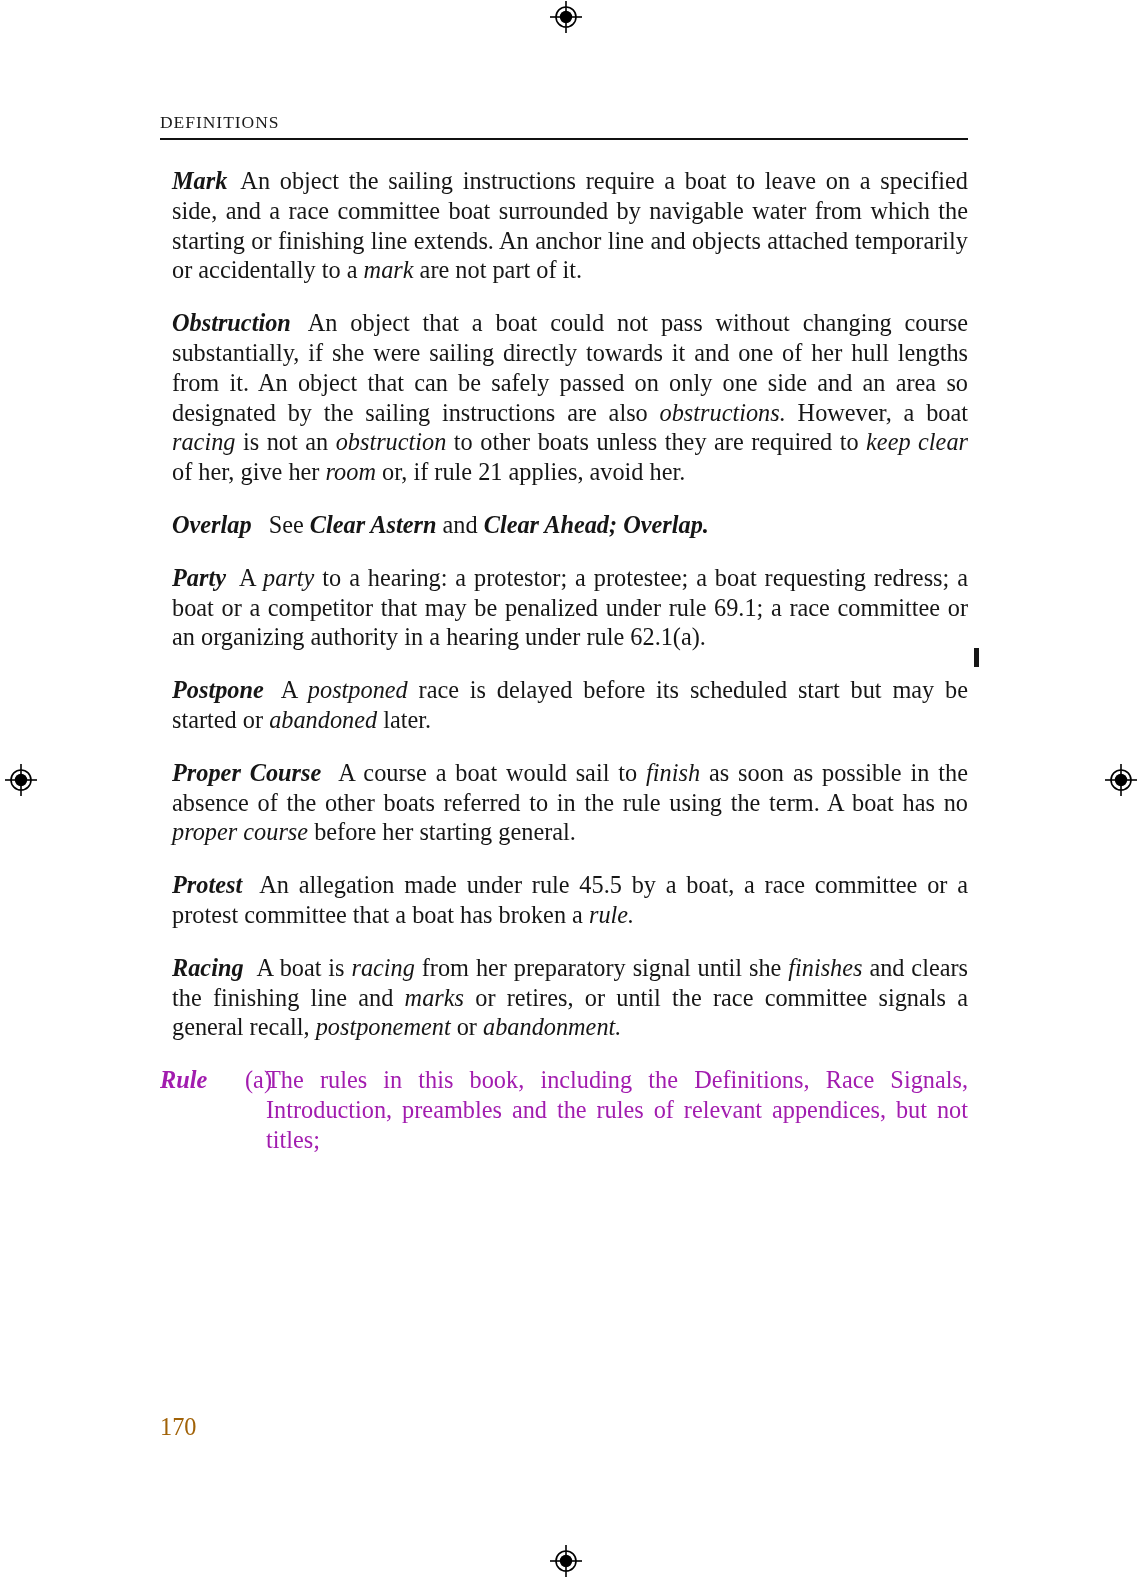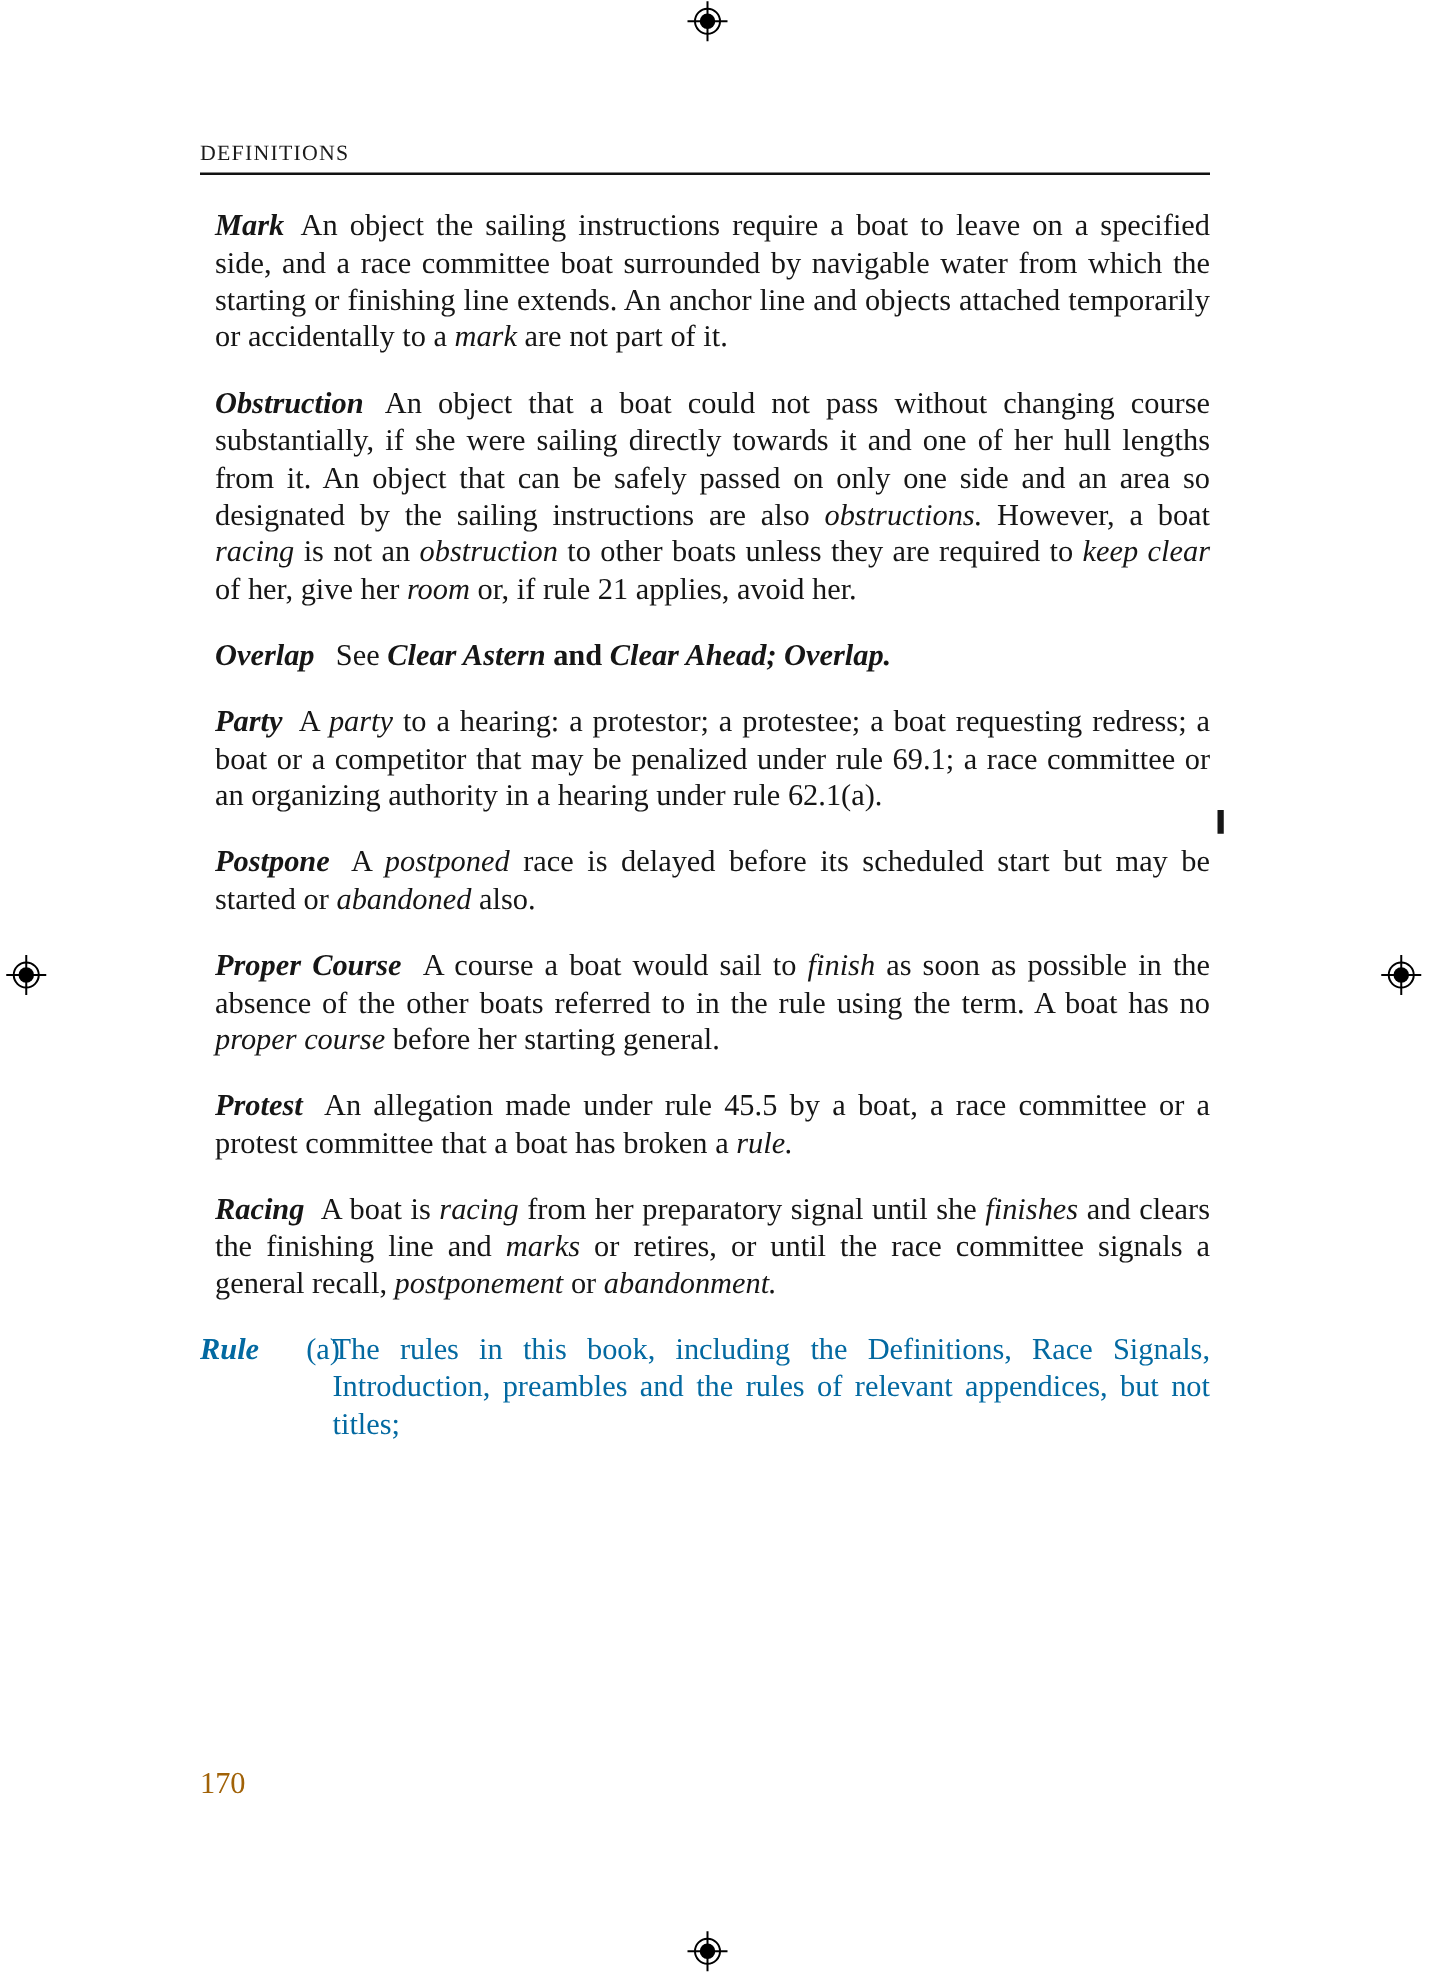--- a/index.html
+++ b/index.html
@@ -82,28 +82,28 @@
   p.def.no-justify { text-align: left; }
 
   .term {
     font-weight: bold;
     font-style: italic;
   }
   .term-gap-sm { display: inline-block; width: 13px; }
   .term-gap-md { display: inline-block; width: 17px; }
   .it { font-style: italic; }
   .bi { font-weight: bold; font-style: italic; }
-  .b  { font-weight: bold; }
+  .b  { font-weight: normal; }
 
   
   .rule-block {
     position: relative;
     font-size: 24.3px;
     line-height: 29.8px;
-    color: #0369a1;
+    color: #a21caf;
   }
   .rule-term {
     position: absolute;
     left: 0;
     top: 0;
     font-weight: bold;
     font-style: italic;
   }
   .rule-letter {
     position: absolute;
@@ -177,21 +177,21 @@
   <div class="running-head">
     <div class="running-head-label">DEFINITIONS</div>
     <div class="running-head-rule"></div>
   </div>
 
   <div class="body-block" id="body-block">
       <p class="def"><span class="term">Mark</span><span class="term-gap-sm"></span><span>An object the sailing instructions require a boat to leave on a specified side, and a race committee boat surrounded by navigable water from which the starting or finishing line extends. An anchor line and objects attached temporarily or accidentally to a </span><span class="it">mark</span><span> are not part of it.</span></p>
       <p class="def"><span class="term">Obstruction</span><span class="term-gap-md"></span><span>An object that a boat could not pass without changing course substantially, if she were sailing directly towards it and one of her hull lengths from it. An object that can be safely passed on only one side and an area so designated by the sailing instructions are also </span><span class="it">obstructions.</span><span> However, a boat </span><span class="it">racing</span><span> is not an </span><span class="it">obstruction</span><span> to other boats unless they are required to </span><span class="it">keep clear</span><span> of her, give her </span><span class="it">room</span><span> or, if rule 21 applies, avoid her.</span></p>
       <p class="def no-justify"><span class="term">Overlap</span><span class="term-gap-md"></span><span>See </span><span class="bi">Clear Astern</span><span class="b"> and </span><span class="bi">Clear Ahead; Overlap.</span></p>
       <p class="def"><span class="term">Party</span><span class="term-gap-sm"></span><span>A </span><span class="it">party</span><span> to a hearing: a protestor; a protestee; a boat requesting redress; a boat or a competitor that may be penalized under rule 69.1; a race committee or an organizing authority in a hearing under rule 62.1(a).</span></p>
-      <p class="def"><span class="term">Postpone</span><span class="term-gap-md"></span><span>A </span><span class="it">postponed</span><span> race is delayed before its scheduled start but may be started or </span><span class="it">abandoned</span><span> also.</span></p>
+      <p class="def"><span class="term">Postpone</span><span class="term-gap-md"></span><span>A </span><span class="it">postponed</span><span> race is delayed before its scheduled start but may be started or </span><span class="it">abandoned</span><span> later.</span></p>
       <p class="def"><span class="term">Proper Course</span><span class="term-gap-md"></span><span>A course a boat would sail to </span><span class="it">finish</span><span> as soon as possible in the absence of the other boats referred to in the rule using the term. A boat has no </span><span class="it">proper course</span><span> before her starting general.</span></p>
       <p class="def"><span class="term">Protest</span><span class="term-gap-md"></span><span>An allegation made under rule 45.5 by a boat, a race committee or a protest committee that a boat has broken a </span><span class="it">rule.</span></p>
       <p class="def"><span class="term">Racing</span><span class="term-gap-sm"></span><span>A boat is </span><span class="it">racing</span><span> from her preparatory signal until she </span><span class="it">finishes</span><span> and clears the finishing line and </span><span class="it">marks</span><span> or retires, or until the race committee signals a general recall, </span><span class="it">postponement</span><span> or </span><span class="it">abandonment.</span></p>
       <div class="rule-block">
         <span class="rule-term">Rule</span>
         <span class="rule-letter">(a)</span>
         <div class="rule-text">The rules in this book, including the Definitions, Race Signals, Introduction, preambles and the rules of relevant appendices, but not titles;</div>
       </div>
     </div>
 

